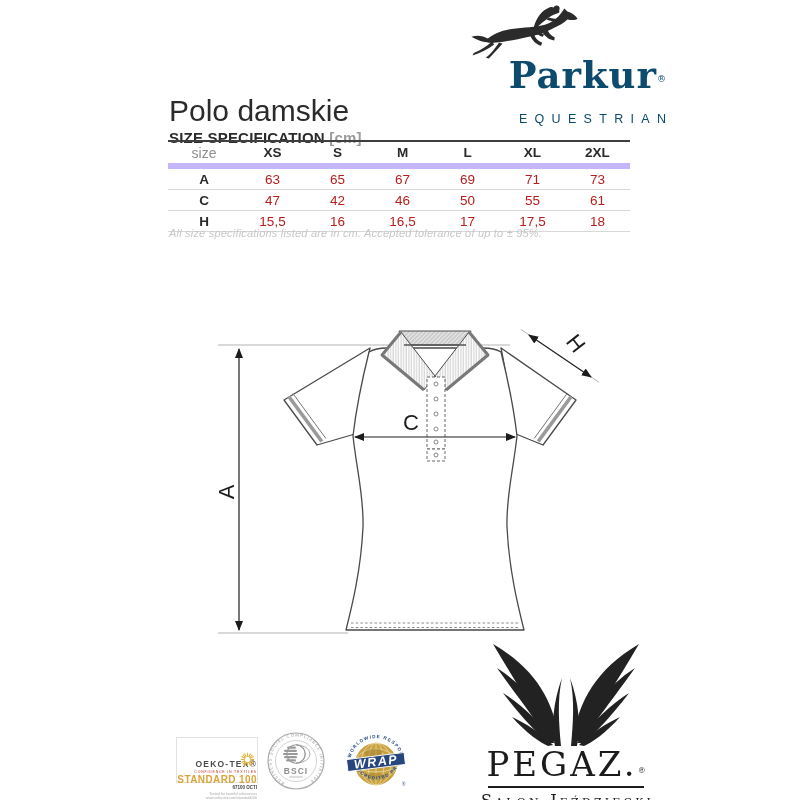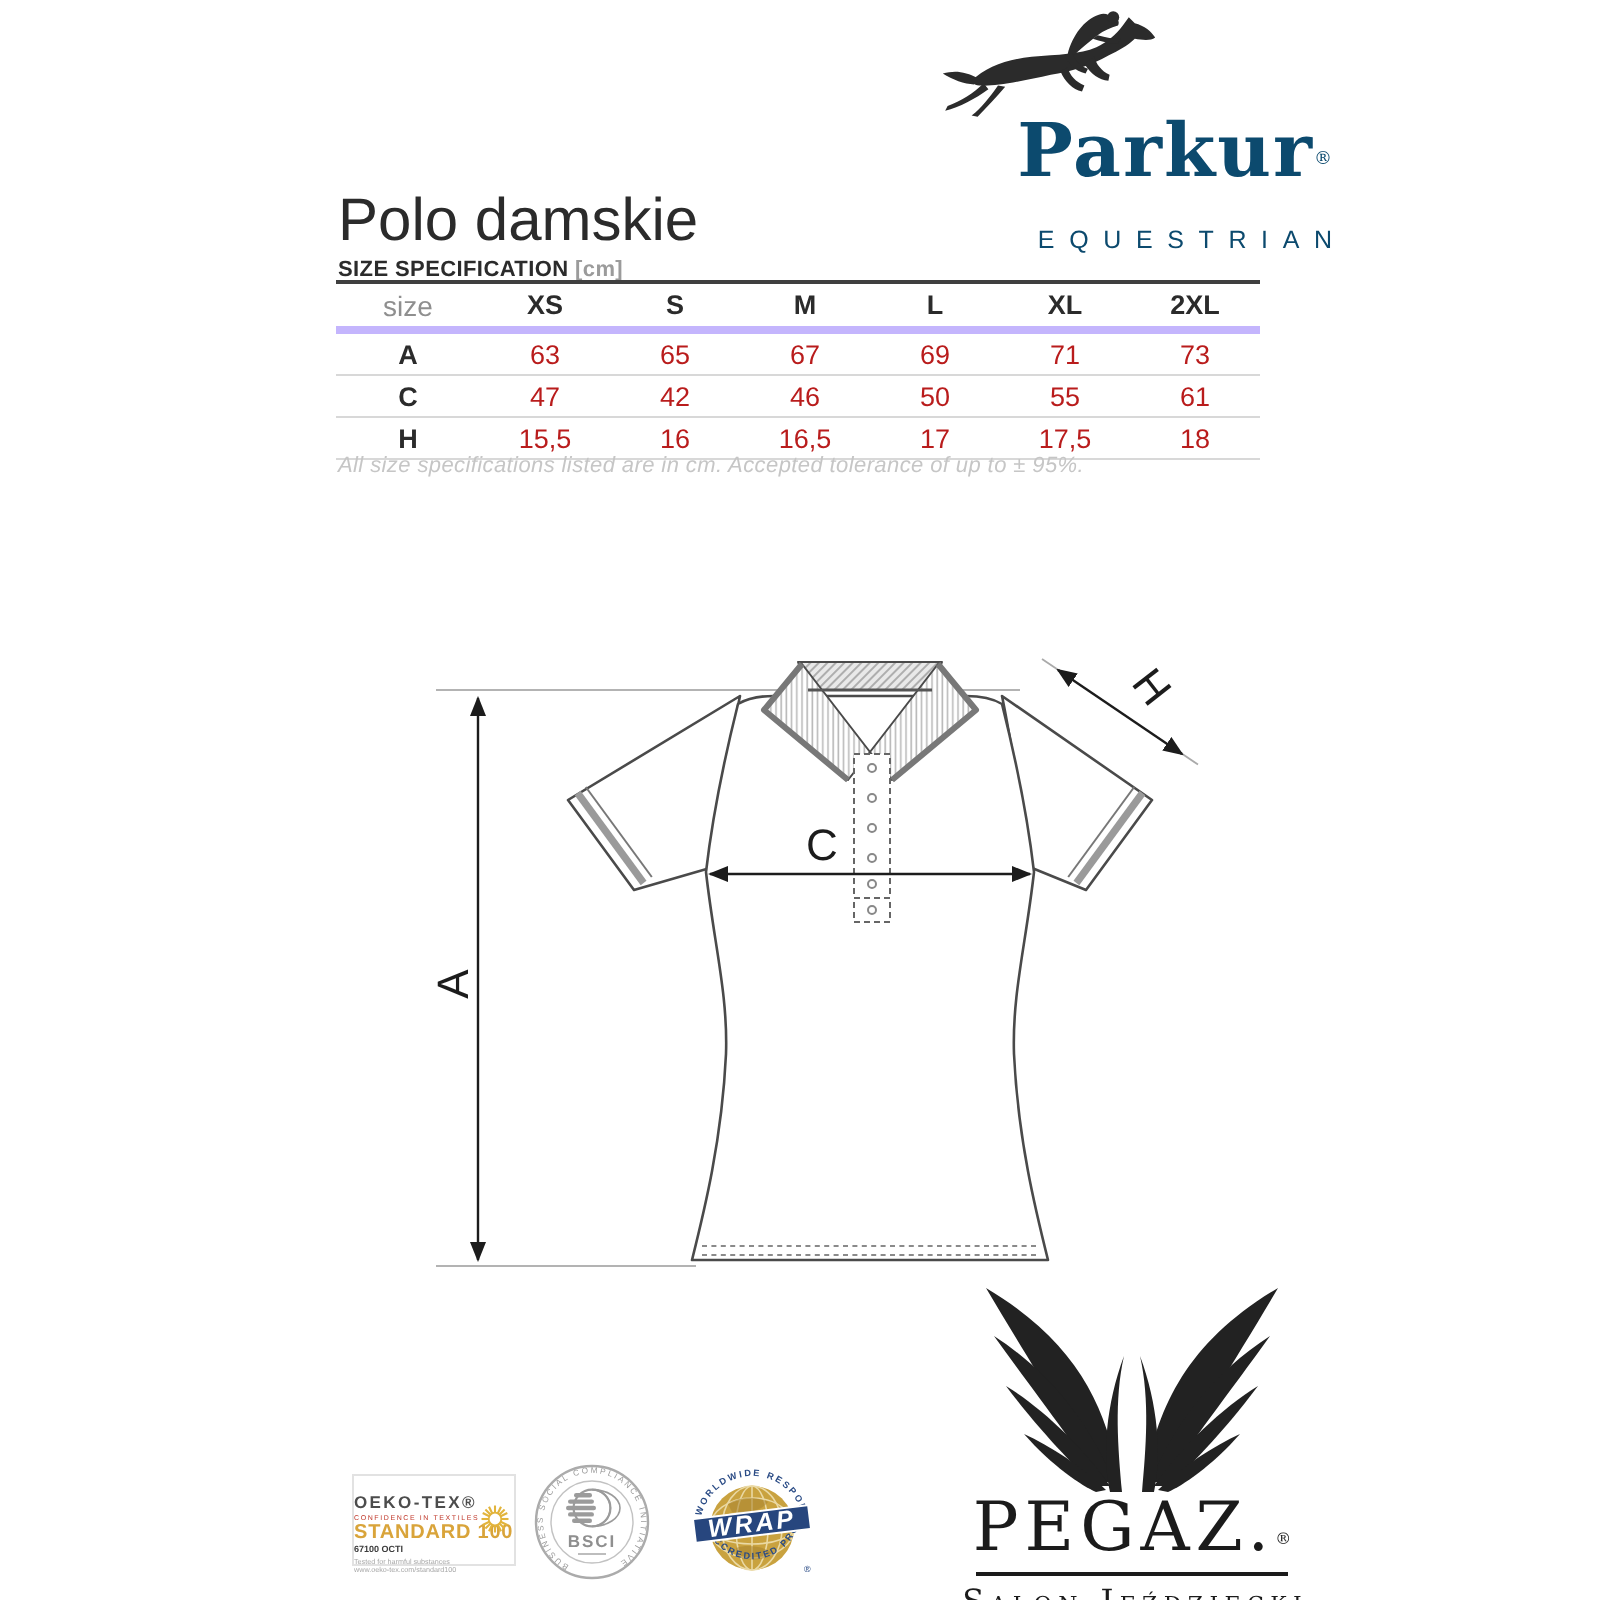--- a/index.html
+++ b/index.html
@@ -8,40 +8,40 @@
   
   .parkur{position:absolute;left:404px;top:2px;width:262px;text-align:right;color:#0c4a6e;}
   .parkur .horse{display:block;margin:0 auto -4px auto;}
   .parkur .word{font-family:"DejaVu Serif",serif;font-weight:900;font-size:37px;line-height:34px;letter-spacing:1px;white-space:nowrap;}
   .parkur .word sup{font-size:9px;font-weight:400;vertical-align:6px;letter-spacing:0;}
   .parkur .tagline{font-size:12.5px;font-weight:500;letter-spacing:.585em;margin-right:-.585em;margin-top:16px;white-space:nowrap;}
 
   
   .titleblock{position:absolute;left:169px;top:94px;color:#222;}
   .titleblock h1{margin:0;font-size:30px;font-weight:400;letter-spacing:0;color:#2b2b2b;}
-  .spec{font-size:11px;font-weight:700;color:#2b2b2b;margin-top:1px;letter-spacing:.2px;}
+  .spec{font-size:15px;font-weight:700;color:#2b2b2b;margin-top:1px;letter-spacing:.2px;}
   .spec .unit{color:#9b9b9b;font-weight:700;}
 
   
   table.sizes{position:absolute;left:168px;top:140px;width:462px;border-collapse:collapse;table-layout:fixed;
     border-top:2px solid #3f3f3f;}
   table.sizes col.c0{width:72px;}
   table.sizes th,table.sizes td{padding:0;height:20px;text-align:center;font-size:13.5px;color:#b91c1c;font-weight:400;}
-  table.sizes thead th{font-weight:700;color:#2b2b2b;border-bottom:4px solid #c4b5fd;height:21px;}
+  table.sizes thead th{font-weight:700;color:#2b2b2b;border-bottom:6px solid #c4b5fd;height:21px;}
   table.sizes thead th.sizecell{font-weight:400;color:#8f8f8f;font-size:14px;}
   table.sizes tbody th{font-weight:700;color:#2b2b2b;}
   table.sizes tbody tr{border-bottom:1px solid #d8d8d8;}
   .note{position:absolute;left:169px;top:227px;font-size:11px;font-style:italic;color:#c6c6c6;letter-spacing:.2px;}
 
   
   .diagram{position:absolute;left:218px;top:322px;}
 
   
   .oekotex{position:absolute;left:176px;top:737px;width:82px;height:46px;border:1px solid #e2e2e2;
-    box-sizing:border-box;text-align:left;padding-top:8px;background:#fff;}
+    box-sizing:border-box;text-align:right;padding-top:21px;background:#fff;}
   .oekotex .b1{font-size:8.5px;font-weight:700;color:#4c4c4c;letter-spacing:1.2px;}
   .oekotex .b2{font-size:3.5px;color:#c0392b;letter-spacing:.8px;margin-top:.5px;}
   .oekotex .b3{font-size:10px;font-weight:700;color:#d9a43a;letter-spacing:.4px;}
   .oekotex .b4{font-size:4.5px;font-weight:700;color:#3c3c3c;margin-top:.5px;}
   .oekotex .b5{font-size:3.6px;color:#a8a8a8;margin-top:1.5px;line-height:4.6px;}
   .oekotex .sun{position:absolute;right:2px;top:14px;}
 
   .bsci{position:absolute;left:266px;top:731px;}
   .wrap{position:absolute;left:344px;top:730px;}
 

